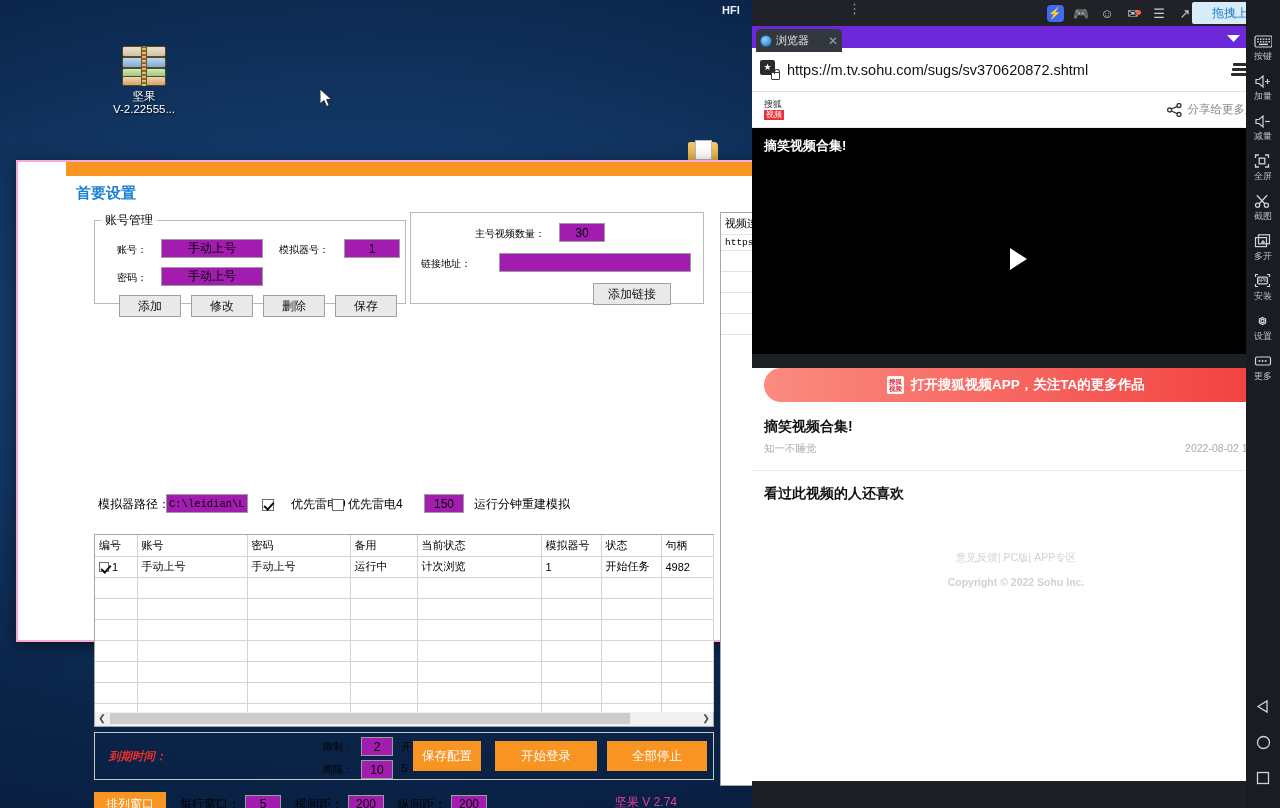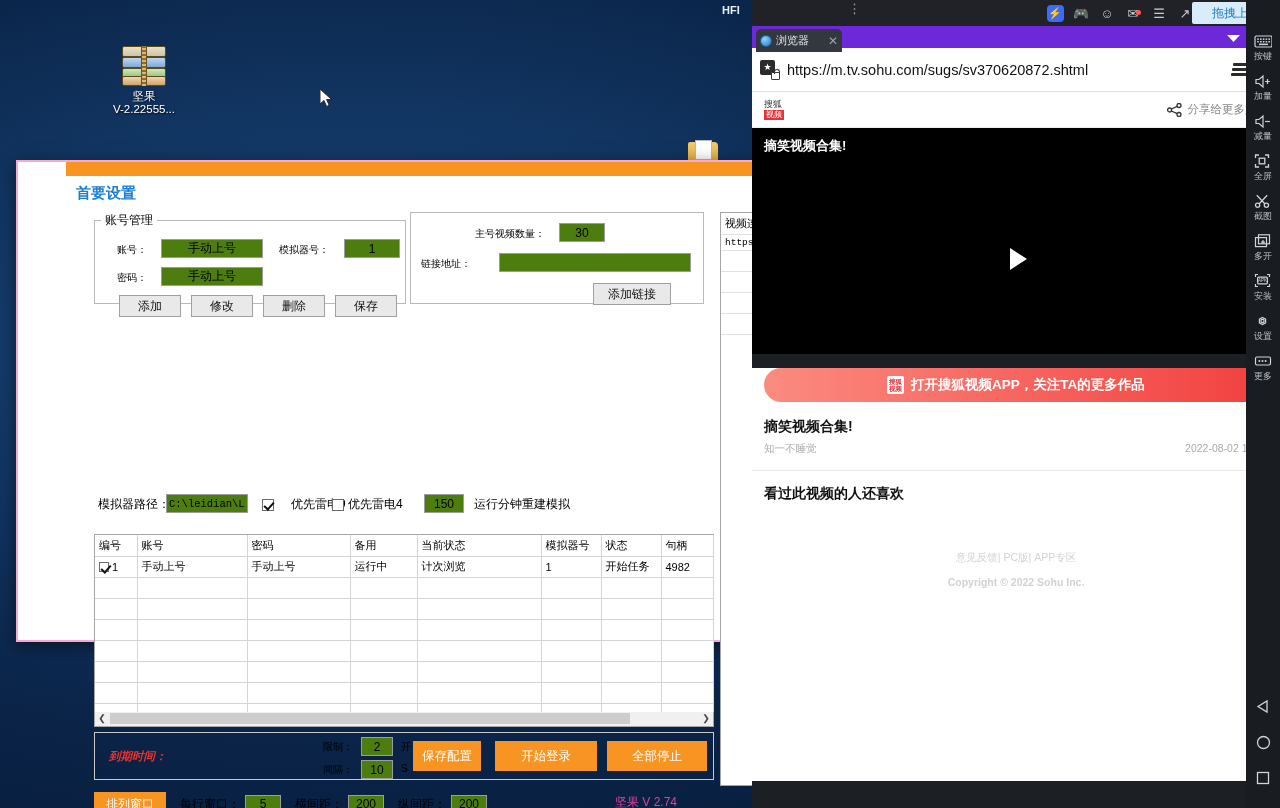--- a/index.html
+++ b/index.html
@@ -47,21 +47,21 @@
   .app-left { position:absolute; left:0; top:0; width:633px; height:100%; }
   .sec-title { color:#1a7fd4; font-size:15px; font-weight:bold; padding:8px 0 6px 10px; }
   fieldset.grp {
     position:absolute; border:1px solid #b9b9b9; margin:0; padding:0;
   }
   fieldset.grp > legend { padding:0 4px; font-size:12px; margin-left:6px; }
   #grp-account { left:22px; top:36px; width:312px; height:92px;margin-left:6px; }
   #grp-link    { left:344px; top:36px; width:294px; height:92px; }
   .fld-label { position:absolute; font-size:10px; }
   input.tbox {
-    position:absolute; border:1px solid #9c9c9c; background:#4d7c0f;
+    position:absolute; border:1px solid #9c9c9c; background:#a21caf;
     font-family:"Liberation Sans", sans-serif; font-size:12px;
     text-align:center; padding:0 2px; height:19px; color:#000; outline:none;
   }
   input.tbox.mono { font-family:"Liberation Mono", monospace; font-size:10.5px; text-align:left;}
   button.gbtn {
     position:absolute; height:22px; background:#e9e9e9;
     border:1px solid #a0a0a0; font-family:"Liberation Sans", sans-serif;
     font-size:12px; color:#111; cursor:pointer;
   }
   .cbrow { position:absolute; display:flex; align-items:center; font-size:12px; }

